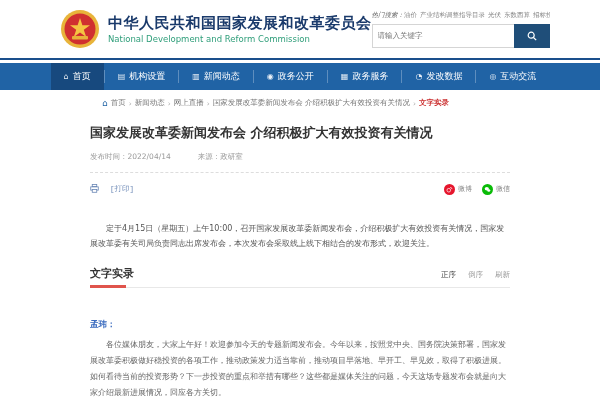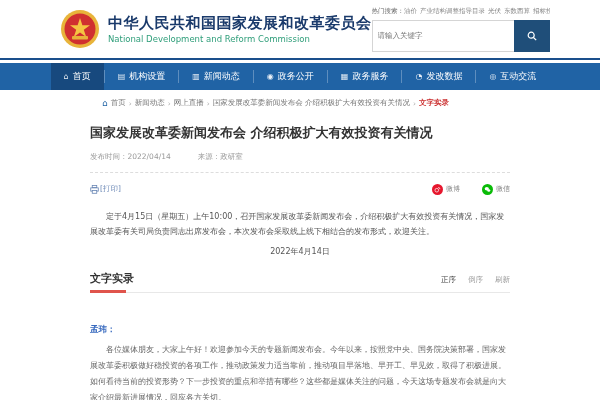--- a/index.html
+++ b/index.html
@@ -8,23 +8,23 @@
 
   
   .header { height:58px; display:flex; align-items:center; justify-content:center; background:#fff; }
   .header-inner { width:480px; display:flex; align-items:center; justify-content:space-between; }
   .brand { display:flex; align-items:center; gap:8px; }
   .emblem { width:40px; height:40px; flex:0 0 auto; }
   .brand-text .cn { font-size:15px; font-weight:bold; color:#1a3a6b; letter-spacing:0.5px; white-space:nowrap; }
   .brand-text .en { font-size:8.5px; color:#2f9e7a; margin-top:1px; white-space:nowrap; }
   .header-right { width:178px; }
   .hotsearch { font-size:6.5px; color:#888; white-space:nowrap; overflow:hidden; margin-bottom:4px; }
-  .hotsearch .hs-label { color:#666; }
+  .hotsearch .hs-label { color:#666;font-style:italic; }
   .hotsearch a { color:#888; text-decoration:none; margin-right:3px;text-align:center; }
-  .searchbar { display:flex; height:32px; }
+  .searchbar { display:flex; height:24px; }
   .search-input { flex:1; border:1px solid #d5d5d5; border-right:none; font-size:7.5px; padding:0 5px; color:#333; outline:none; }
   .search-btn { width:36px; background:#1f4e79; border:none; color:#fff; cursor:pointer;
     display:flex; align-items:center; justify-content:center; }
 
   
   .nav-topline { height:2px; background:#1a4f8c; }
   .nav-gap { height:3px; background:#fff; }
   .nav { height:27px; background:#2063a5; display:flex; align-items:stretch; justify-content:center; }
   .nav-item { display:flex; align-items:center; gap:4px; padding:0 13px; color:#fff; font-size:9px;
     cursor:pointer; position:relative; white-space:nowrap; }
@@ -39,29 +39,29 @@
   .crumb-row a { color:#777; text-decoration:none; }
   .crumb-sep { color:#aaa; }
   .crumb-current { color:#cc3333; font-weight:bold; }
 
   
   .container { width:420px; margin:0 auto; }
   .art-title { font-size:13px; font-weight:bold; color:#333; margin-top:10px; line-height:1.4; }
   .art-meta { margin-top:10px; font-size:7.5px; color:#999; display:flex; gap:27px; }
   .divider-dashed { border-top:1px dashed #ddd; margin-top:10px; }
   .tool-row { display:flex; align-items:center; justify-content:space-between; margin-top:8px; height:16px; }
-  .print { display:flex; align-items:flex-end; gap:1px; font-size:7.5px; color:#6a87b5; cursor:pointer; }
-  .shares { display:flex; align-items:center; gap:22px; }
+  .print { display:flex; align-items:flex-start; gap:11px; font-size:7.5px; color:#6a87b5; cursor:pointer;font-family:Liberation Mono, monospace; }
+  .shares { display:flex; align-items:center; gap:10px; }
   .share { display:flex; align-items:center; gap:3px; font-size:7px; color:#888; cursor:pointer; }
   .badge { width:11px; height:11px; border-radius:50%; display:flex; align-items:center; justify-content:center; }
   .badge.weibo { background:#e6162d; }
   .badge.wechat { background:#09bb07; }
   .badge svg { display:block; }
 
-  .notice { margin-top:12px; font-size:8px; color:#555; line-height:1.9; text-indent:2em; }
+  .notice { margin-top:24px; font-size:8px; color:#555; line-height:1.9; text-indent:2em; }
   .sig-line { text-align:center; font-size:8px; color:#555; margin-top:9px; }
   .date-line { text-align:center; font-size:8px; color:#555; margin-top:6px; }
 
   .tab-row { margin-top:14px; display:flex; align-items:flex-end; justify-content:space-between;
     border-bottom:1px solid #e8e8e8; padding-bottom:0; }
   .tab { font-size:11px; font-weight:bold; color:#333; padding-bottom:6px; position:relative; cursor:pointer; }
   .tab::after { content:""; position:absolute; left:0; bottom:-1px; width:36px; height:3px; background:#e0544c; }
   .tab-ctrls { display:flex; gap:12px; font-size:7.5px; color:#999; padding-bottom:7px; }
   .ctrl { cursor:pointer; }
   .ctrl.active { color:#444; }
@@ -190,21 +190,20 @@
               <ellipse cx="4" cy="4" rx="3" ry="2.4" fill="#fff"></ellipse>
               <ellipse cx="6.8" cy="6.4" rx="2.2" ry="1.8" fill="#fff"></ellipse>
             </svg>
         </span>
         <span>微信</span>
       </div>
     </div>
   </div>
 
   <div class="notice">定于4月15日（星期五）上午10:00，召开国家发展改革委新闻发布会，介绍积极扩大有效投资有关情况，国家发展改革委有关司局负责同志出席发布会，本次发布会采取线上线下相结合的发布形式，欢迎关注。</div>
-  <div class="date-line">2022年4月14日</div>
 
   <div class="tab-row">
     <div class="tab">文字实录</div>
     <div class="tab-ctrls">
       <span class="ctrl active">正序</span>
       <span class="ctrl">倒序</span>
       <span class="ctrl">刷新</span>
     </div>
   </div>
 

